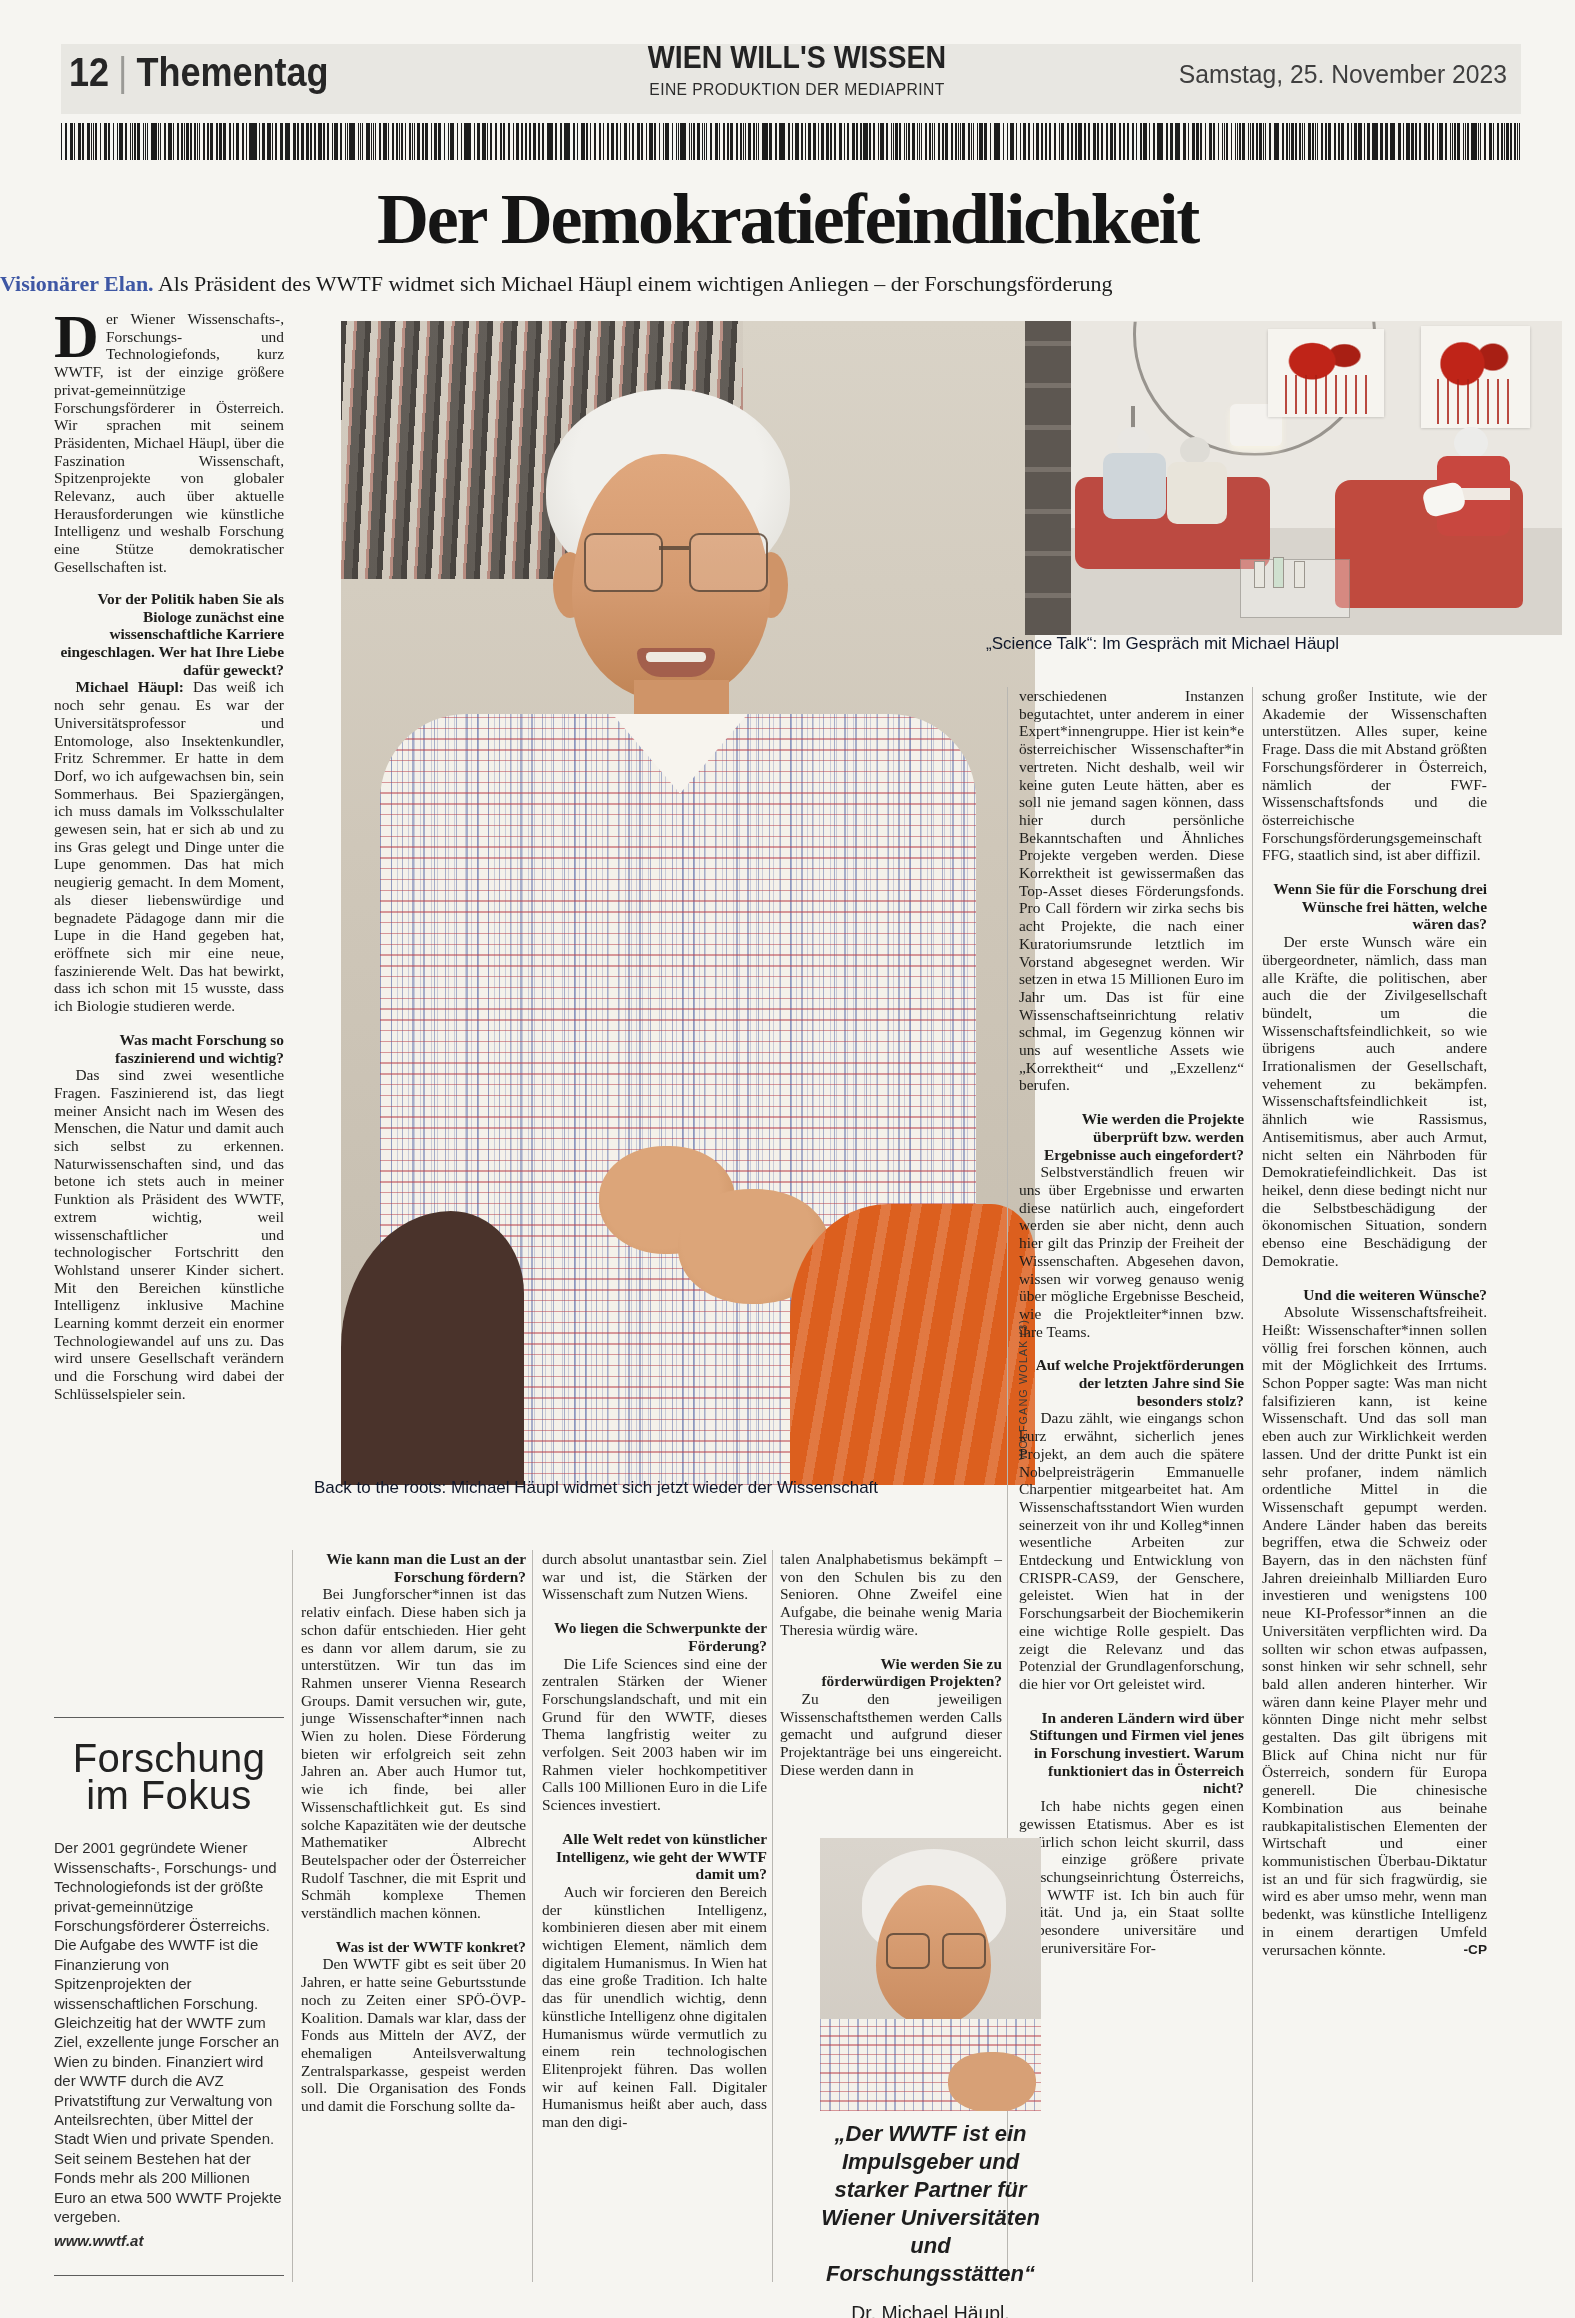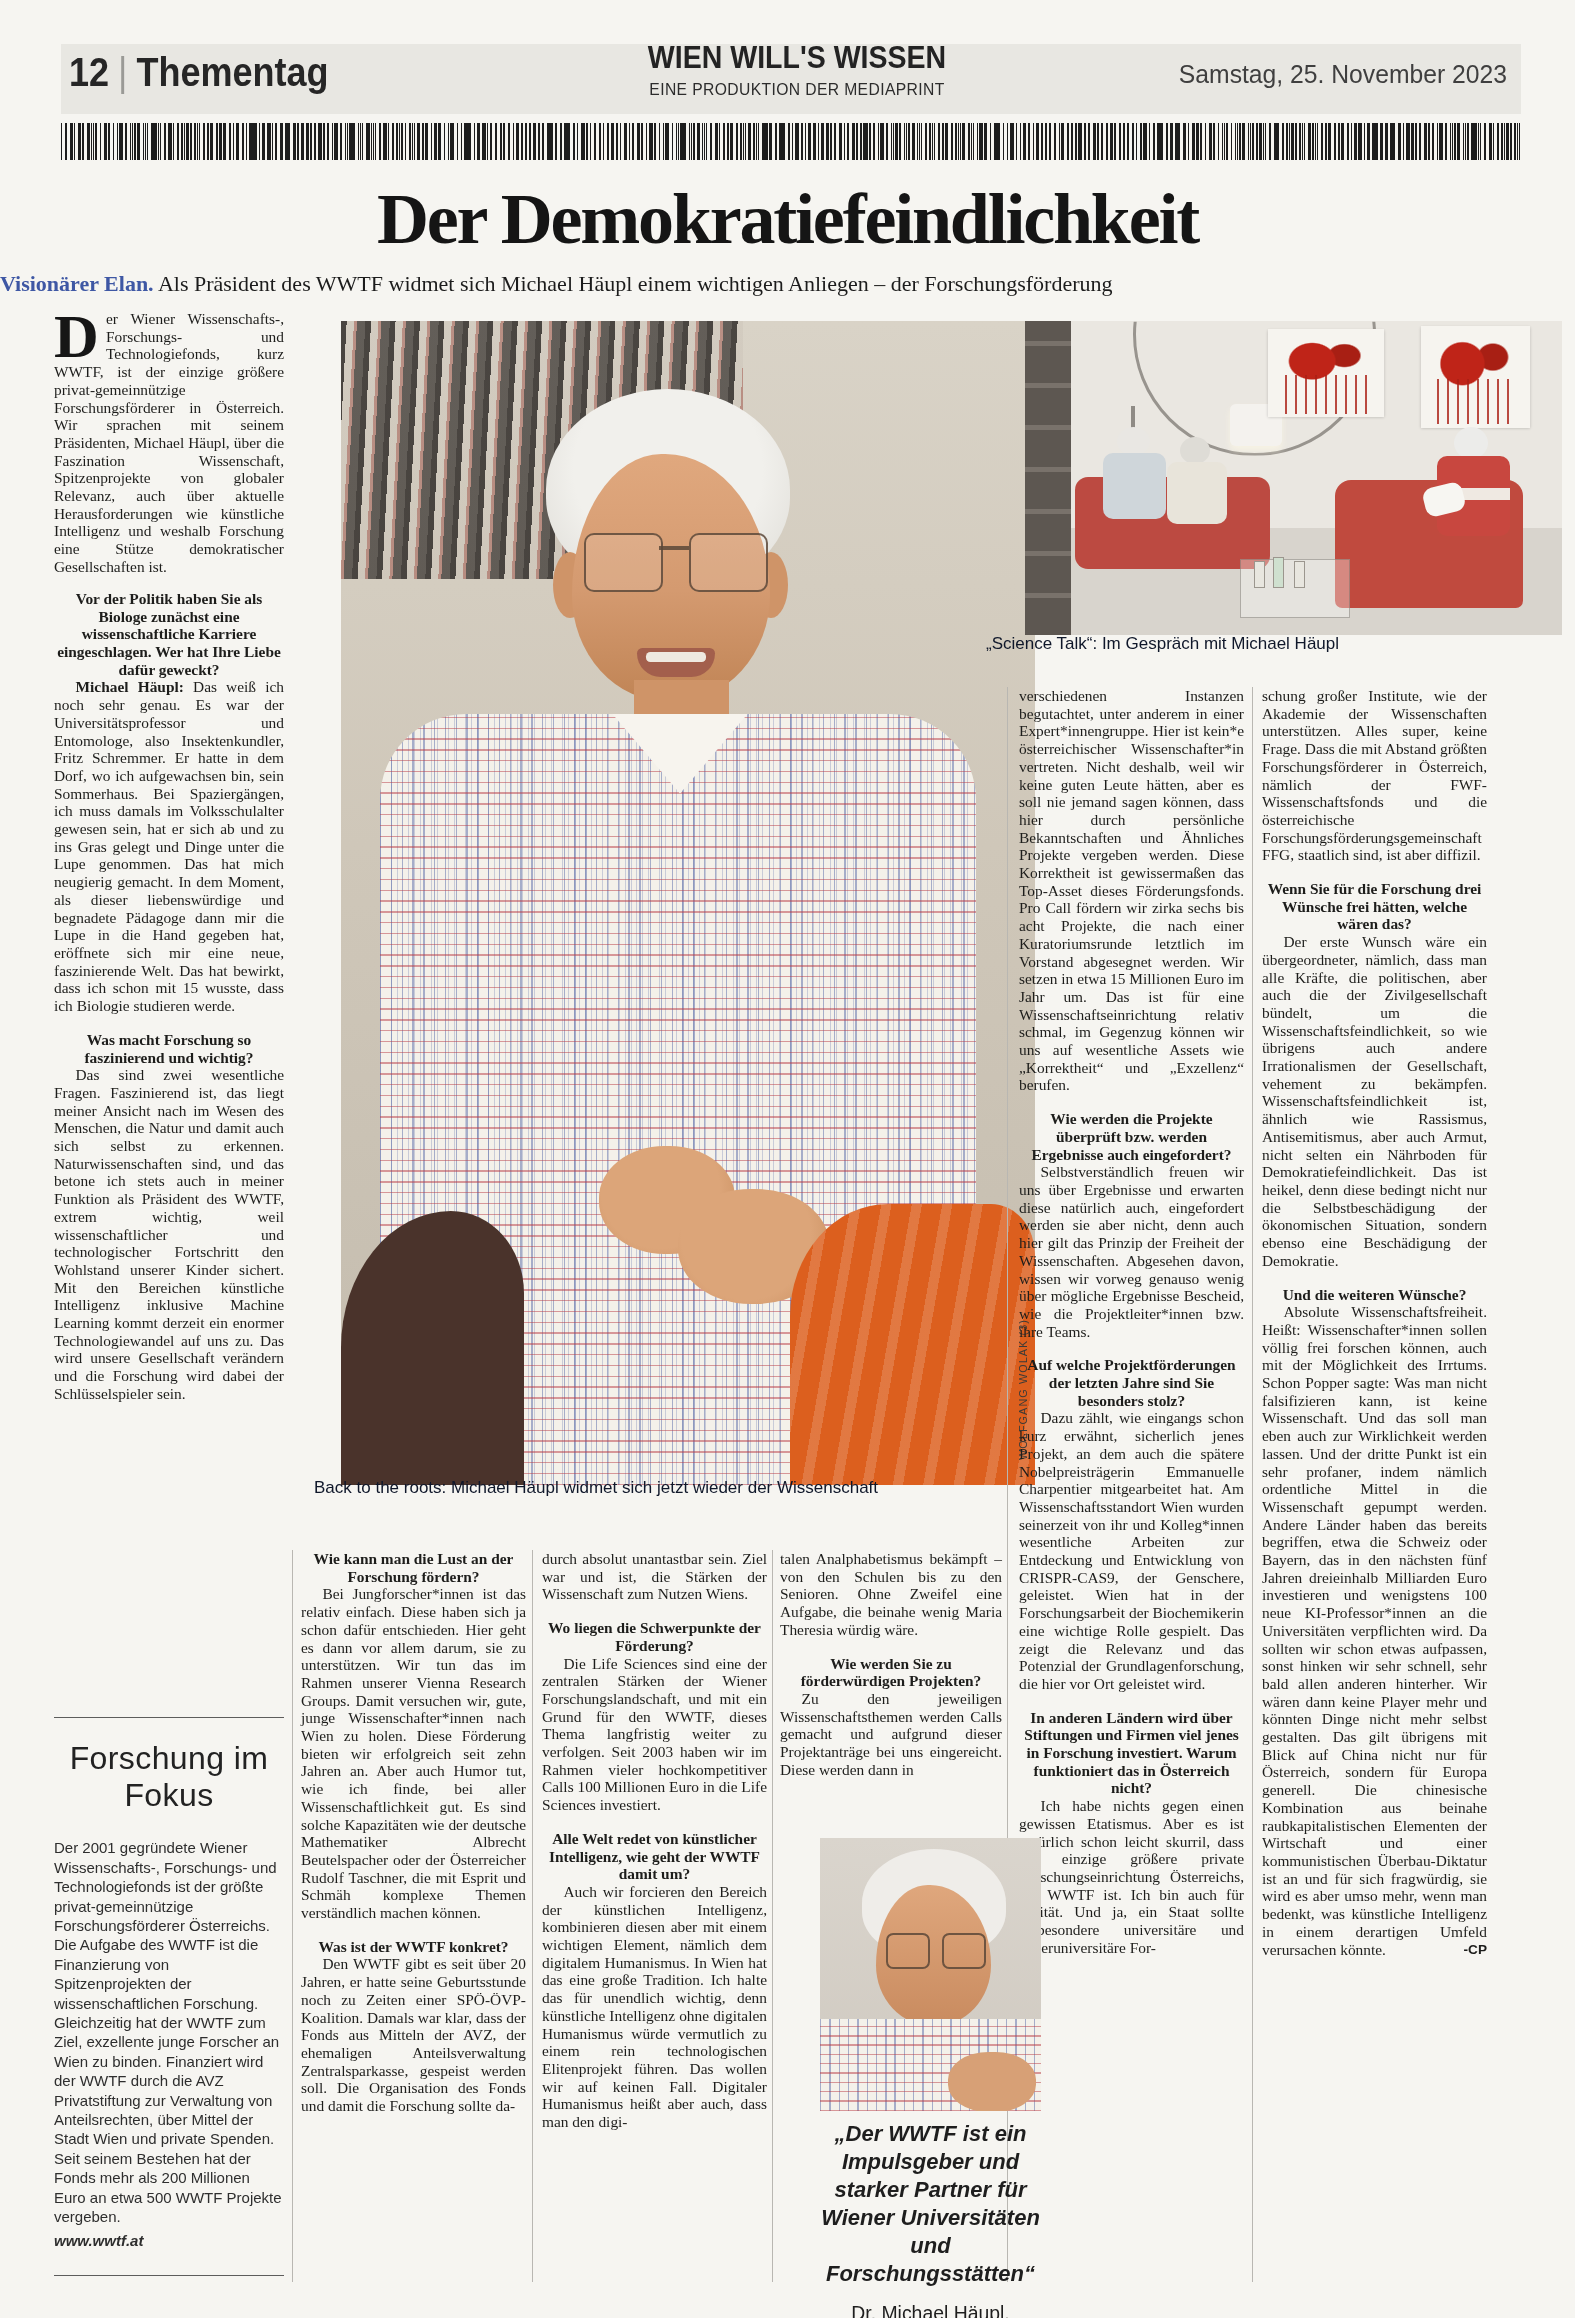--- a/index.html
+++ b/index.html
@@ -26,40 +26,40 @@
 
   
   .headline{left:0;top:178px;width:1575px;text-align:center;font-size:72px;font-weight:bold;
             letter-spacing:-2.2px;color:#151515;margin:0;}
   .subhead{left:0;top:271px;width:1575px;font-size:22px;margin:0;color:#1c1c1c;}
   .subhead .kicker{font-weight:bold;color:#3e57a4;}
 
   
   .col{position:absolute;font-size:15.4px;line-height:17.7px;}
   .col p{margin:0;text-align:justify;}
-  .col .q{font-weight:bold;margin-top:16px;text-align:center;}
+  .col .q{font-weight:bold;margin-top:16px;text-align:right;}
   .col .q:first-child{margin-top:0;}
   .col .a{text-indent:21.5px;}
   .col .cont{text-indent:0;}
   .intro{margin:0 0 14.4px 0 !important;text-align:justify;}
   .dropcap{float:left;font-size:62px;line-height:47px;font-weight:bold;padding:2.9px 7.2px 0 0;color:#161616;}
 
   .vrule{width:0.7px;background:#b9b7b2;}
 
   
   .caption{font-size:17px;color:#0f172a;margin:0;}
   .pquote{left:775px;top:2108px;width:231px;text-align:center;}
   .pquote .qt{font-size:22px;line-height:28px;font-weight:bold;font-style:italic;color:#1e1e1e;margin:0;}
   .pquote .attr{font-size:19.4px;line-height:24px;margin-top:13px;color:#1e1e1e;}
   .sig{font-weight:bold;font-family:"Liberation Sans",sans-serif;font-size:13.6px;}
 
   
   .sidebar{left:54px;top:1717px;width:230px;font-size:15px;line-height:19.4px;color:#2e2e2e;}
   .sidebar .rule{height:1.4px;background:#2a2a2a;opacity:.75;}
-  .sidebar h3{font-size:32px;line-height:37px;font-weight:normal;text-align:center;color:#222;
+  .sidebar h3{font-size:40px;line-height:37px;font-weight:normal;text-align:center;color:#222;
               margin:21.5px 14.4px 24.4px 14.4px;letter-spacing:0.4px;}
   .sidebar .sb-body{margin:0 0 4.3px 0;}
   .sidebar .sb-link{font-style:italic;font-weight:bold;margin:0 0 24.4px 0;}
   
   .photo{overflow:hidden;background:#cfc9bd;}
   .mp{left:301px;top:309px;width:694px;height:1164px;background:linear-gradient(180deg,#d9d3c7 0%,#cfc7b9 45%,#c4bcae 100%);}
   .mp-art{left:0;top:0;width:402px;height:258px;background:
       repeating-linear-gradient(93deg,rgba(30,26,24,.85) 0 5.7px,rgba(190,180,170,.25) 5.7px 13px,rgba(140,45,35,.45) 13px 16px,rgba(30,26,24,.7) 16px 24.4px);
       opacity:.9;}
   .mp-hair{left:205px;top:68px;width:244px;height:201px;background:radial-gradient(circle at 50% 40%,#f1f0ec 0 55%,#dcdad4 100%);border-radius:50% 50% 46% 46%;}

